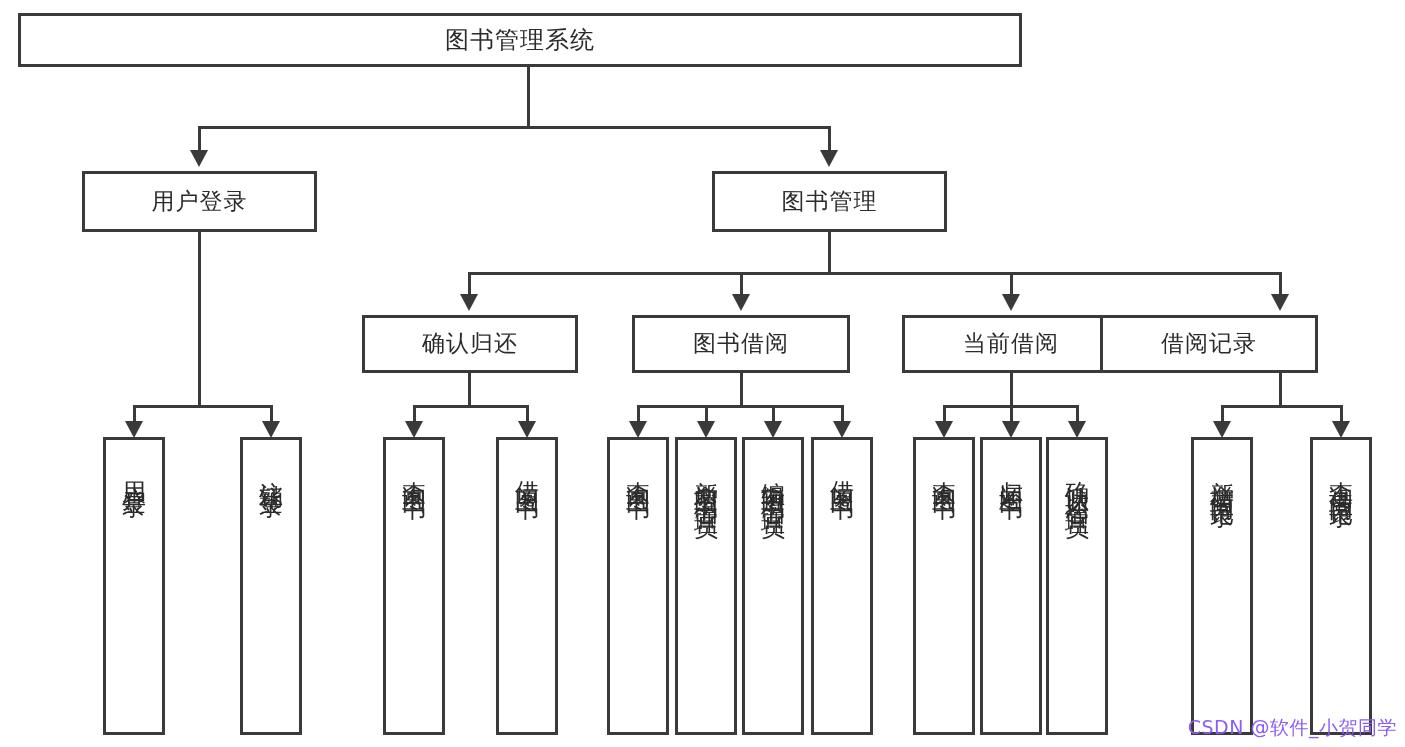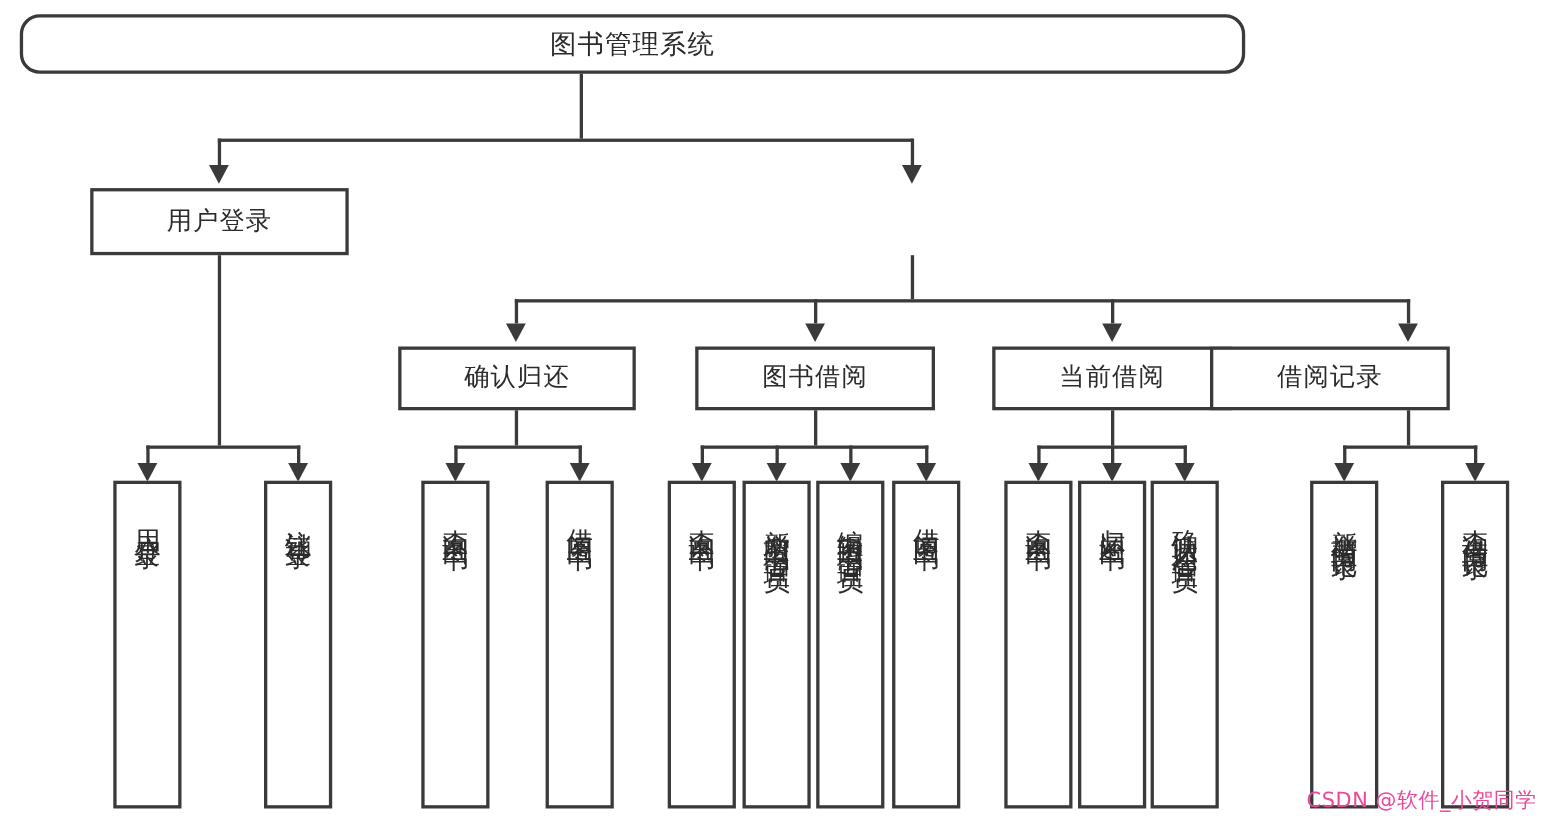--- a/index.html
+++ b/index.html
@@ -63,43 +63,46 @@
     height: 0;
     border-left: 9px solid transparent;
     border-right: 9px solid transparent;
     border-top: 17px solid #3a3a3a;
   }
   #watermark {
     position: absolute;
     right: 8px;
     bottom: 6px;
     font-size: 19px;
-    color: #ec4899;
+    color: #8b5cf6;
     white-space: nowrap;
     letter-spacing: 0.5px;
   }
 </style>
 </head>
 <body>
 
 <div id="canvas">
 
-  <div class="node root" style="left:18px; top:13px; width:1114px; height:54px;border-radius:18px;">
+  <div class="node root" style="left:18px; top:13px; width:1004px; height:54px;">
     <span class="label">图书管理系统</span>
   </div>
 
   <div class="seg vline" style="left:527px; top:67px; height:59px;"></div>
   <div class="seg hline" style="left:198px; top:126px; width:632px;"></div>
   <div class="seg vline" style="left:198px; top:126px; height:24px;"></div>
   <div class="arrow" style="left:190px; top:150px;"></div>
   <div class="seg vline" style="left:828px; top:126px; height:24px;"></div>
   <div class="arrow" style="left:820px; top:150px;"></div>
 
   <div class="node lvl1" style="left:82px; top:171px; width:235px; height:61px;">
     <span class="label">用户登录</span>
+  </div>
+  <div class="node lvl1" style="left:712px; top:171px; width:235px; height:61px;">
+    <span class="label">图书管理</span>
   </div>
 
   <div class="seg vline" style="left:198px; top:232px; height:173px;"></div>
   <div class="seg hline" style="left:133px; top:405px; width:140px;"></div>
   <div class="seg vline" style="left:133px; top:405px; height:16px;"></div>
   <div class="arrow" style="left:125px; top:421px;"></div>
   <div class="seg vline" style="left:270px; top:405px; height:16px;"></div>
   <div class="arrow" style="left:262px; top:421px;"></div>
 
   <div class="seg vline" style="left:828px; top:232px; height:40px;"></div>

